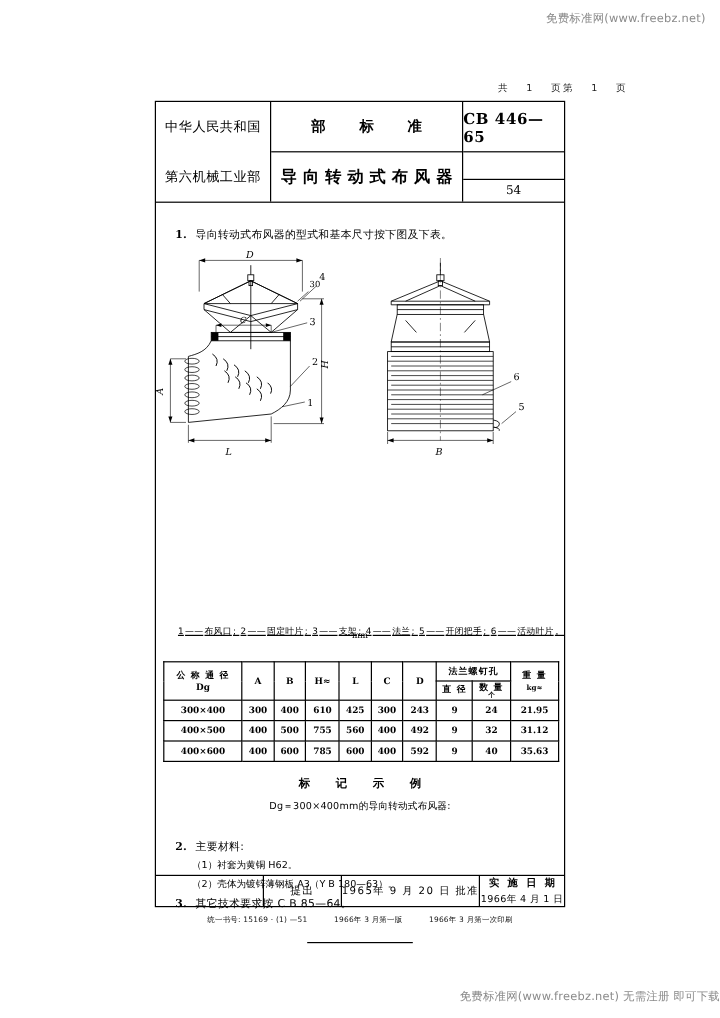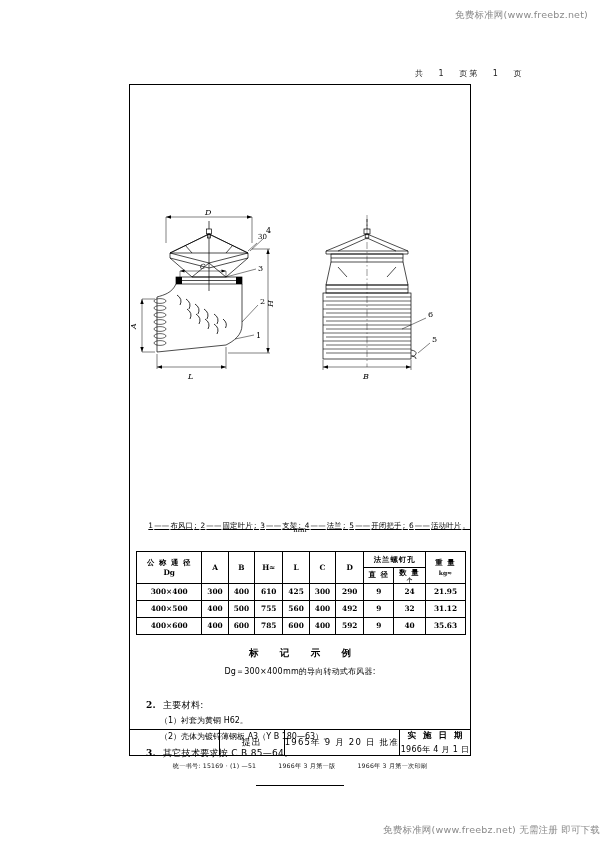--- a/index.html
+++ b/index.html
@@ -179,23 +179,41 @@
 <div class="pagehead">
   <span>共</span>
   <span>1</span>
   <span>页第</span>
   <span>1</span>
   <span>页</span>
 </div>
 
 <div class="sheet">
 
+  <div class="titleblock">
+    <div class="tb-left">
+      <div>中华人民共和国</div>
+      <div>第六机械工业部</div>
+    </div>
+    <div class="tb-mid">
+      <div class="tb-mid-top">部 标 准</div>
+      <div class="tb-mid-bot">导向转动式布风器</div>
+    </div>
+    <div class="tb-right">
+      <div class="tb-r1">CB 446—65</div>
+      <div class="tb-r2"></div>
+      <div class="tb-r3">54</div>
+    </div>
+  </div>
 
   <div class="body">
 
+    <div class="clause clause-1">
+      <span class="num">1.</span><span>导向转动式布风器的型式和基本尺寸按下图及下表。</span>
+    </div>
 
     <div class="figwrap">
       <svg width="342" height="176" viewBox="0 0 342 176">
         <g fill="none" stroke="#000" stroke-width="0.7">
 
           <g stroke-width="0.5">
             <line x1="36" y1="10" x2="122" y2="10"></line>
             <path d="M36 10 l5 -1.8 v3.6 z" fill="#000" stroke="none"></path>
             <path d="M122 10 l-5 -1.8 v3.6 z" fill="#000" stroke="none"></path>
             <line x1="36" y1="10" x2="36" y2="36"></line>
@@ -422,21 +440,21 @@
         </tr>
       </thead>
       <tbody>
         <tr>
           <td>300×400</td>
           <td>300</td>
           <td>400</td>
           <td>610</td>
           <td>425</td>
           <td>300</td>
-          <td>290</td>
+          <td>243</td>
           <td>9</td>
           <td>24</td>
           <td>21.95</td>
         </tr>
         <tr>
           <td>400×500</td>
           <td>400</td>
           <td>500</td>
           <td>755</td>
           <td>560</td>

